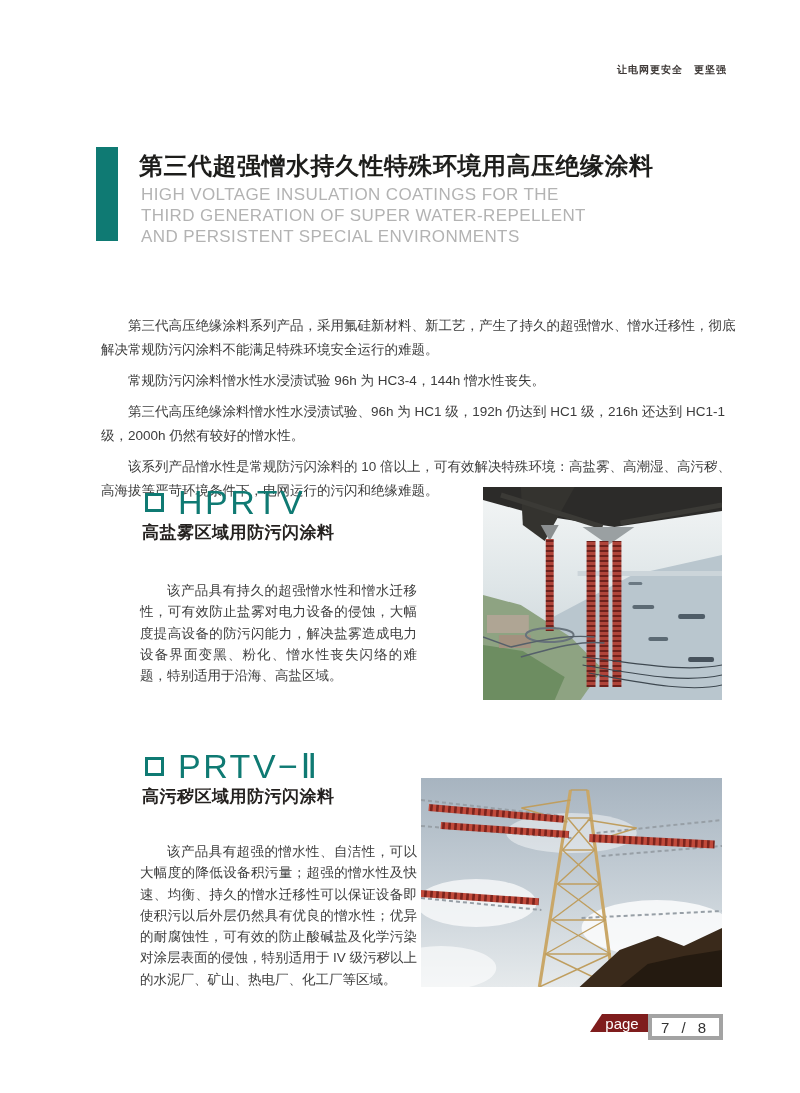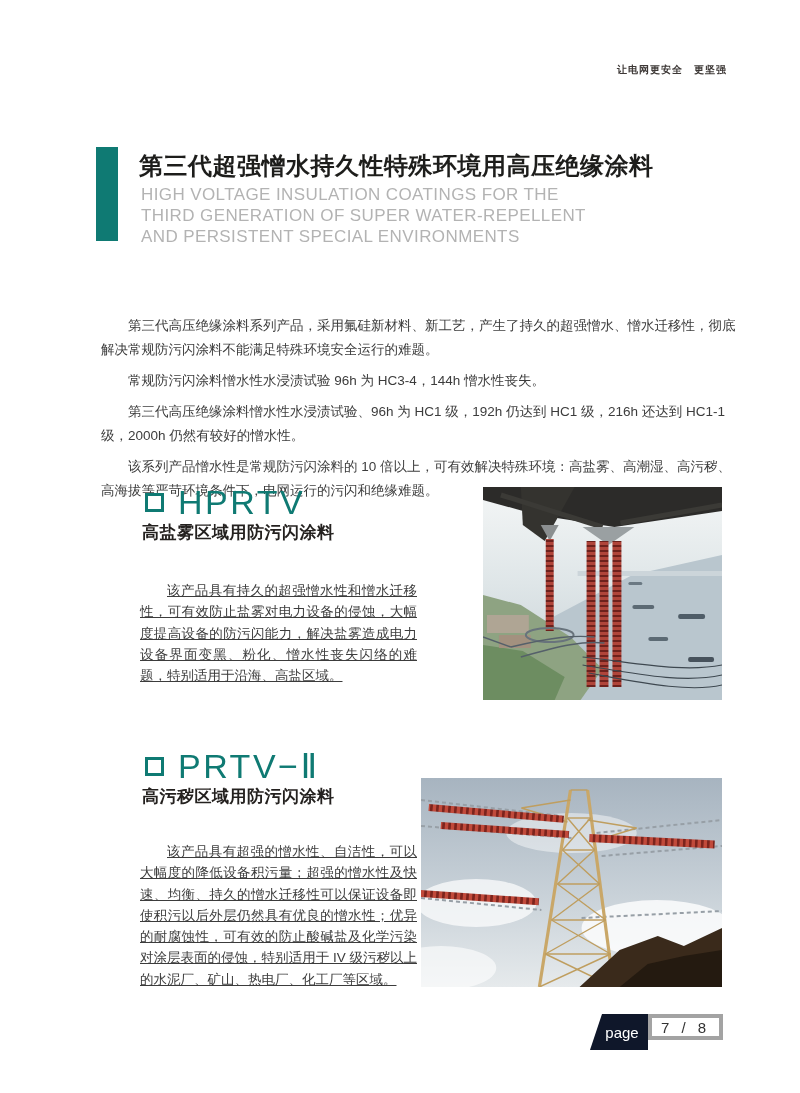--- a/index.html
+++ b/index.html
@@ -53,33 +53,32 @@
   .sec-sub{
     position:absolute;left:142px;
     font-size:17px;font-weight:700;color:#24211f;letter-spacing:0.5px;white-space:nowrap;
   }
   .sec-sub.s1{top:521px;}
   .sec-sub.s2{top:785px;}
   .sec-body{
     position:absolute;left:140px;width:277px;
     font-size:13.5px;line-height:21.3px;color:#3c3c3c;text-indent:2em;
     text-align:justify;
-    text-decoration:underline;
   }
   .sec-body.b1{top:580px;}
   .sec-body.b2{top:841px;}
   
   .photo{position:absolute;overflow:hidden;}
   .photo svg{display:block;width:100%;height:100%;}
   .photo.p1{left:483px;top:487px;width:239px;height:213px;}
   .photo.p2{left:421px;top:778px;width:301px;height:209px;}
   
   .footer-page-tab{
-    position:absolute;left:590px;top:1014px;width:58px;height:36px;
-    background:#0f172a;
+    position:absolute;left:590px;top:1014px;width:58px;height:18px;
+    background:#7f1d1d;
     clip-path:polygon(12px 0,100% 0,100% 100%,0 100%);
     display:flex;align-items:center;justify-content:center;
   }
   .footer-page-tab span{color:#ffffff;font-size:15px;padding-left:6px;}
   .footer-page-num{
     position:absolute;left:648px;top:1014px;width:75px;height:26px;
     box-sizing:border-box;border:4px solid #a3a3a3;background:#fff;
     display:flex;align-items:center;justify-content:center;
   }
   .footer-page-num span{color:#333;font-size:15px;letter-spacing:4px;}

